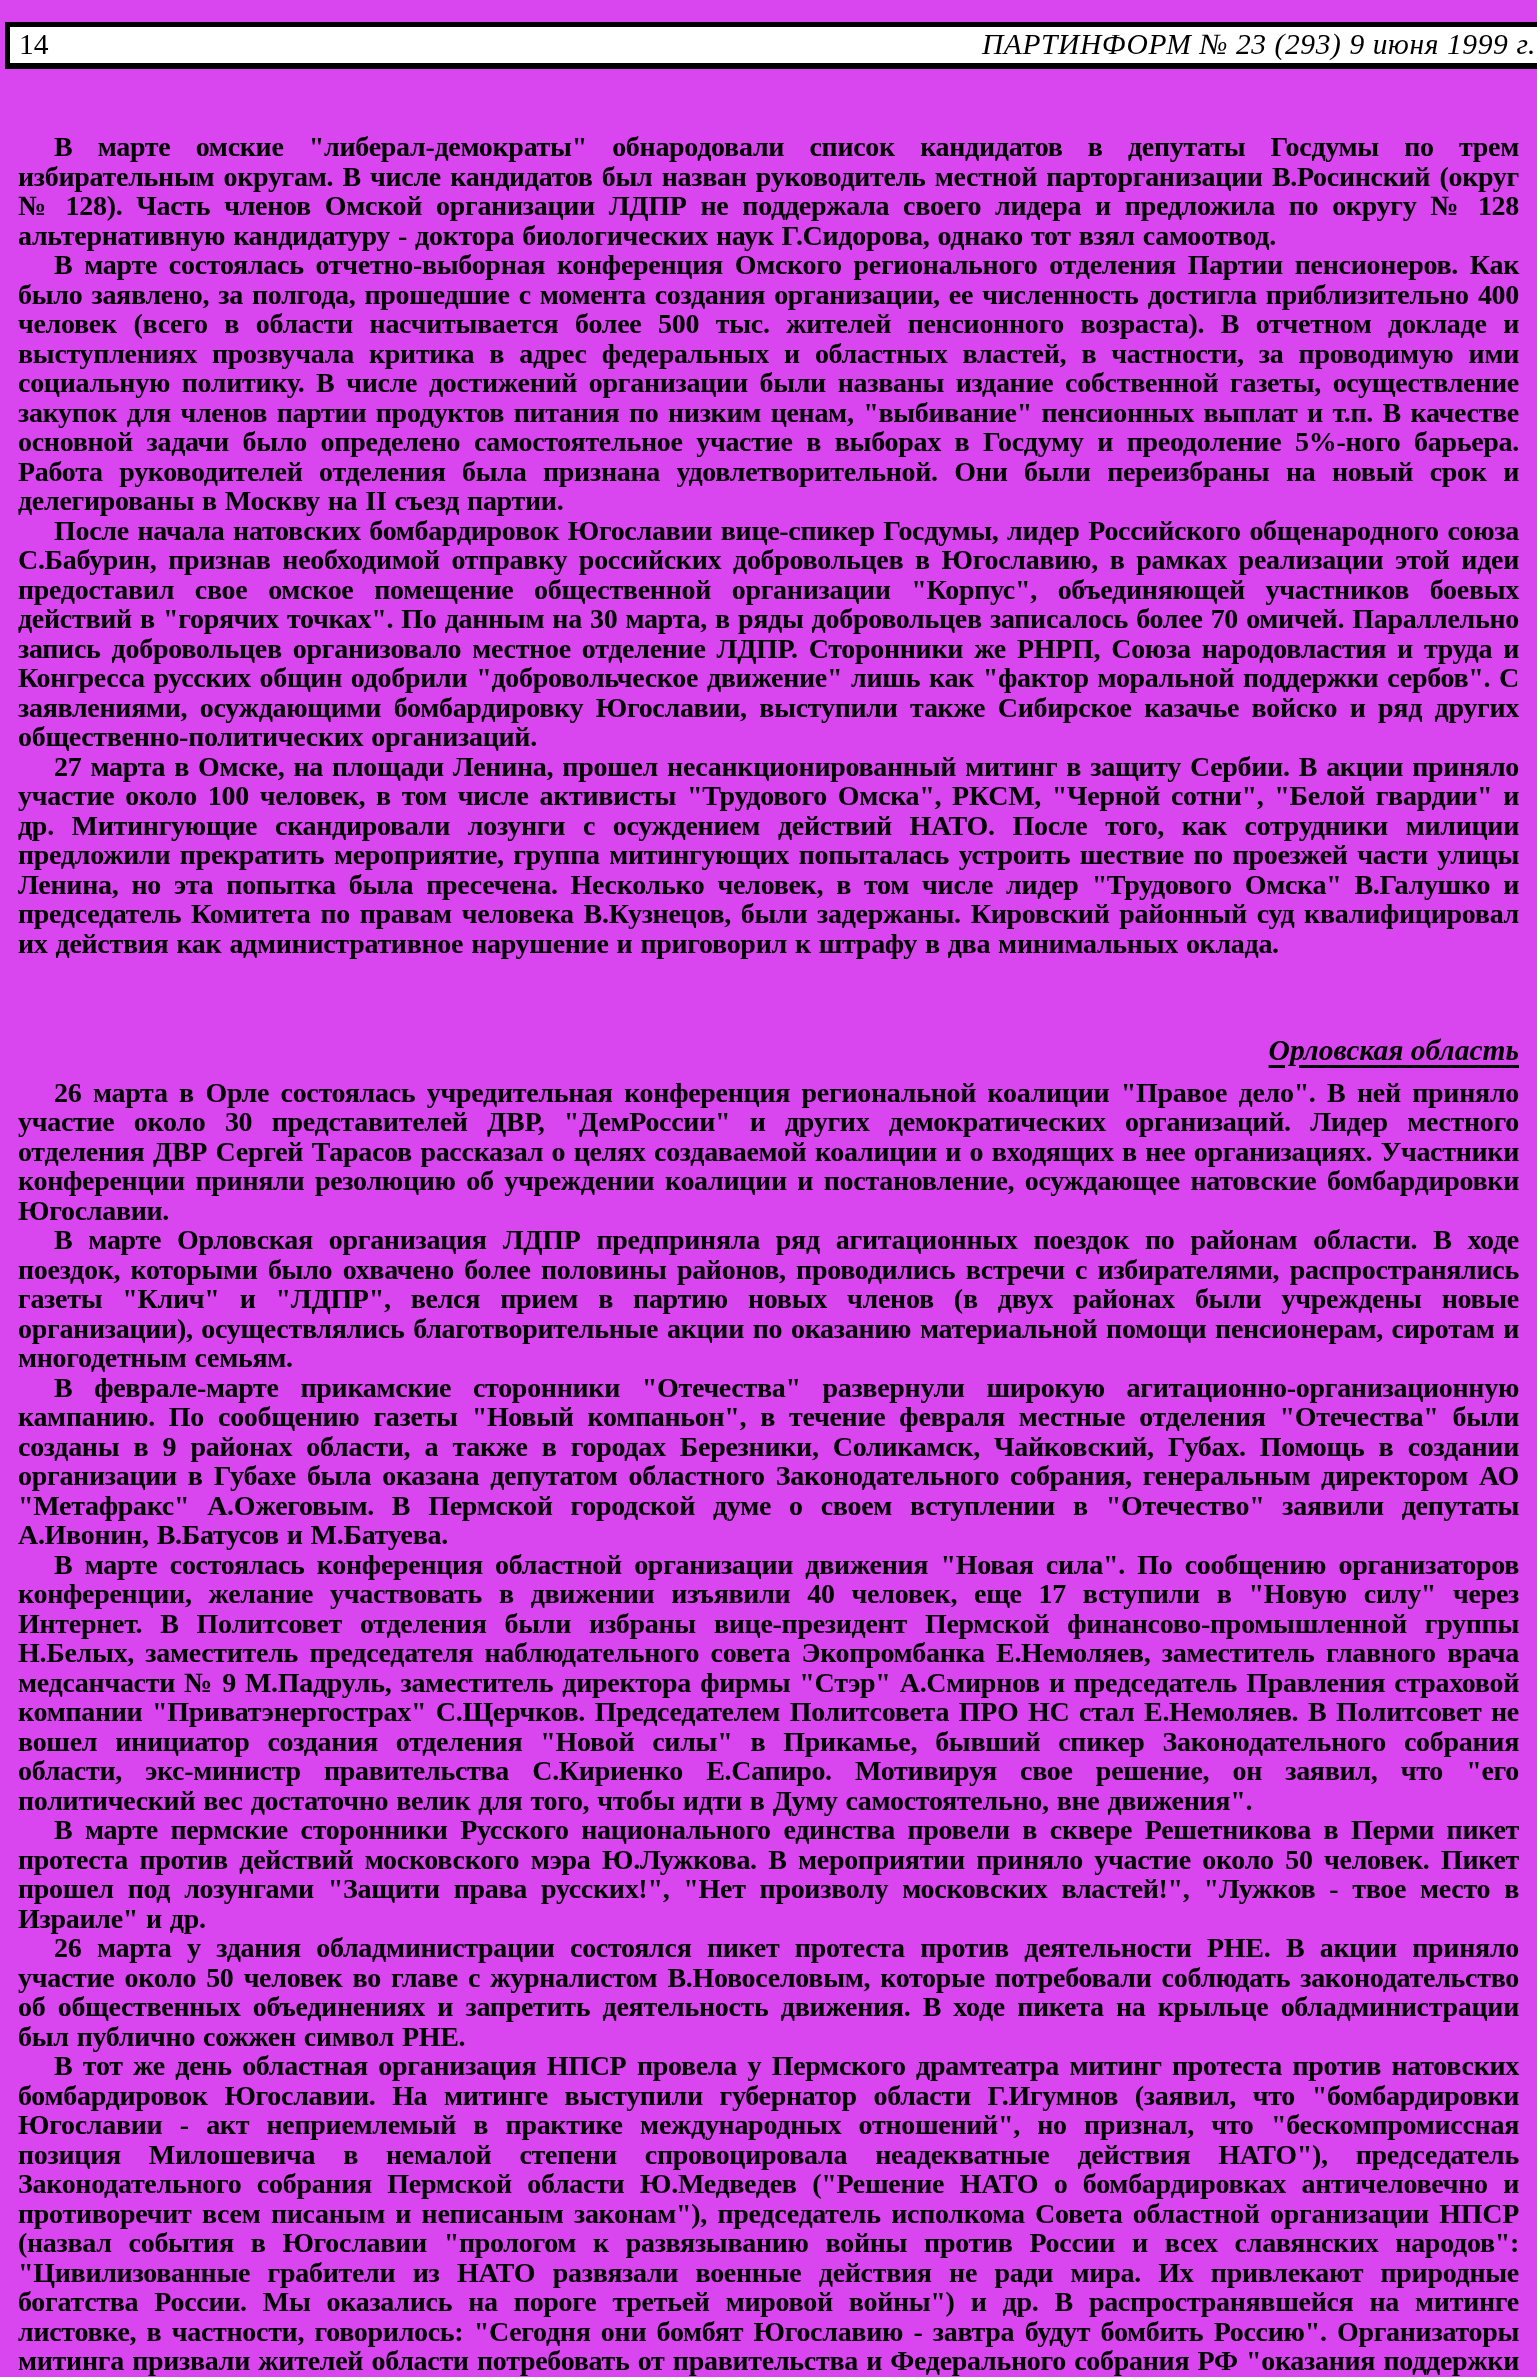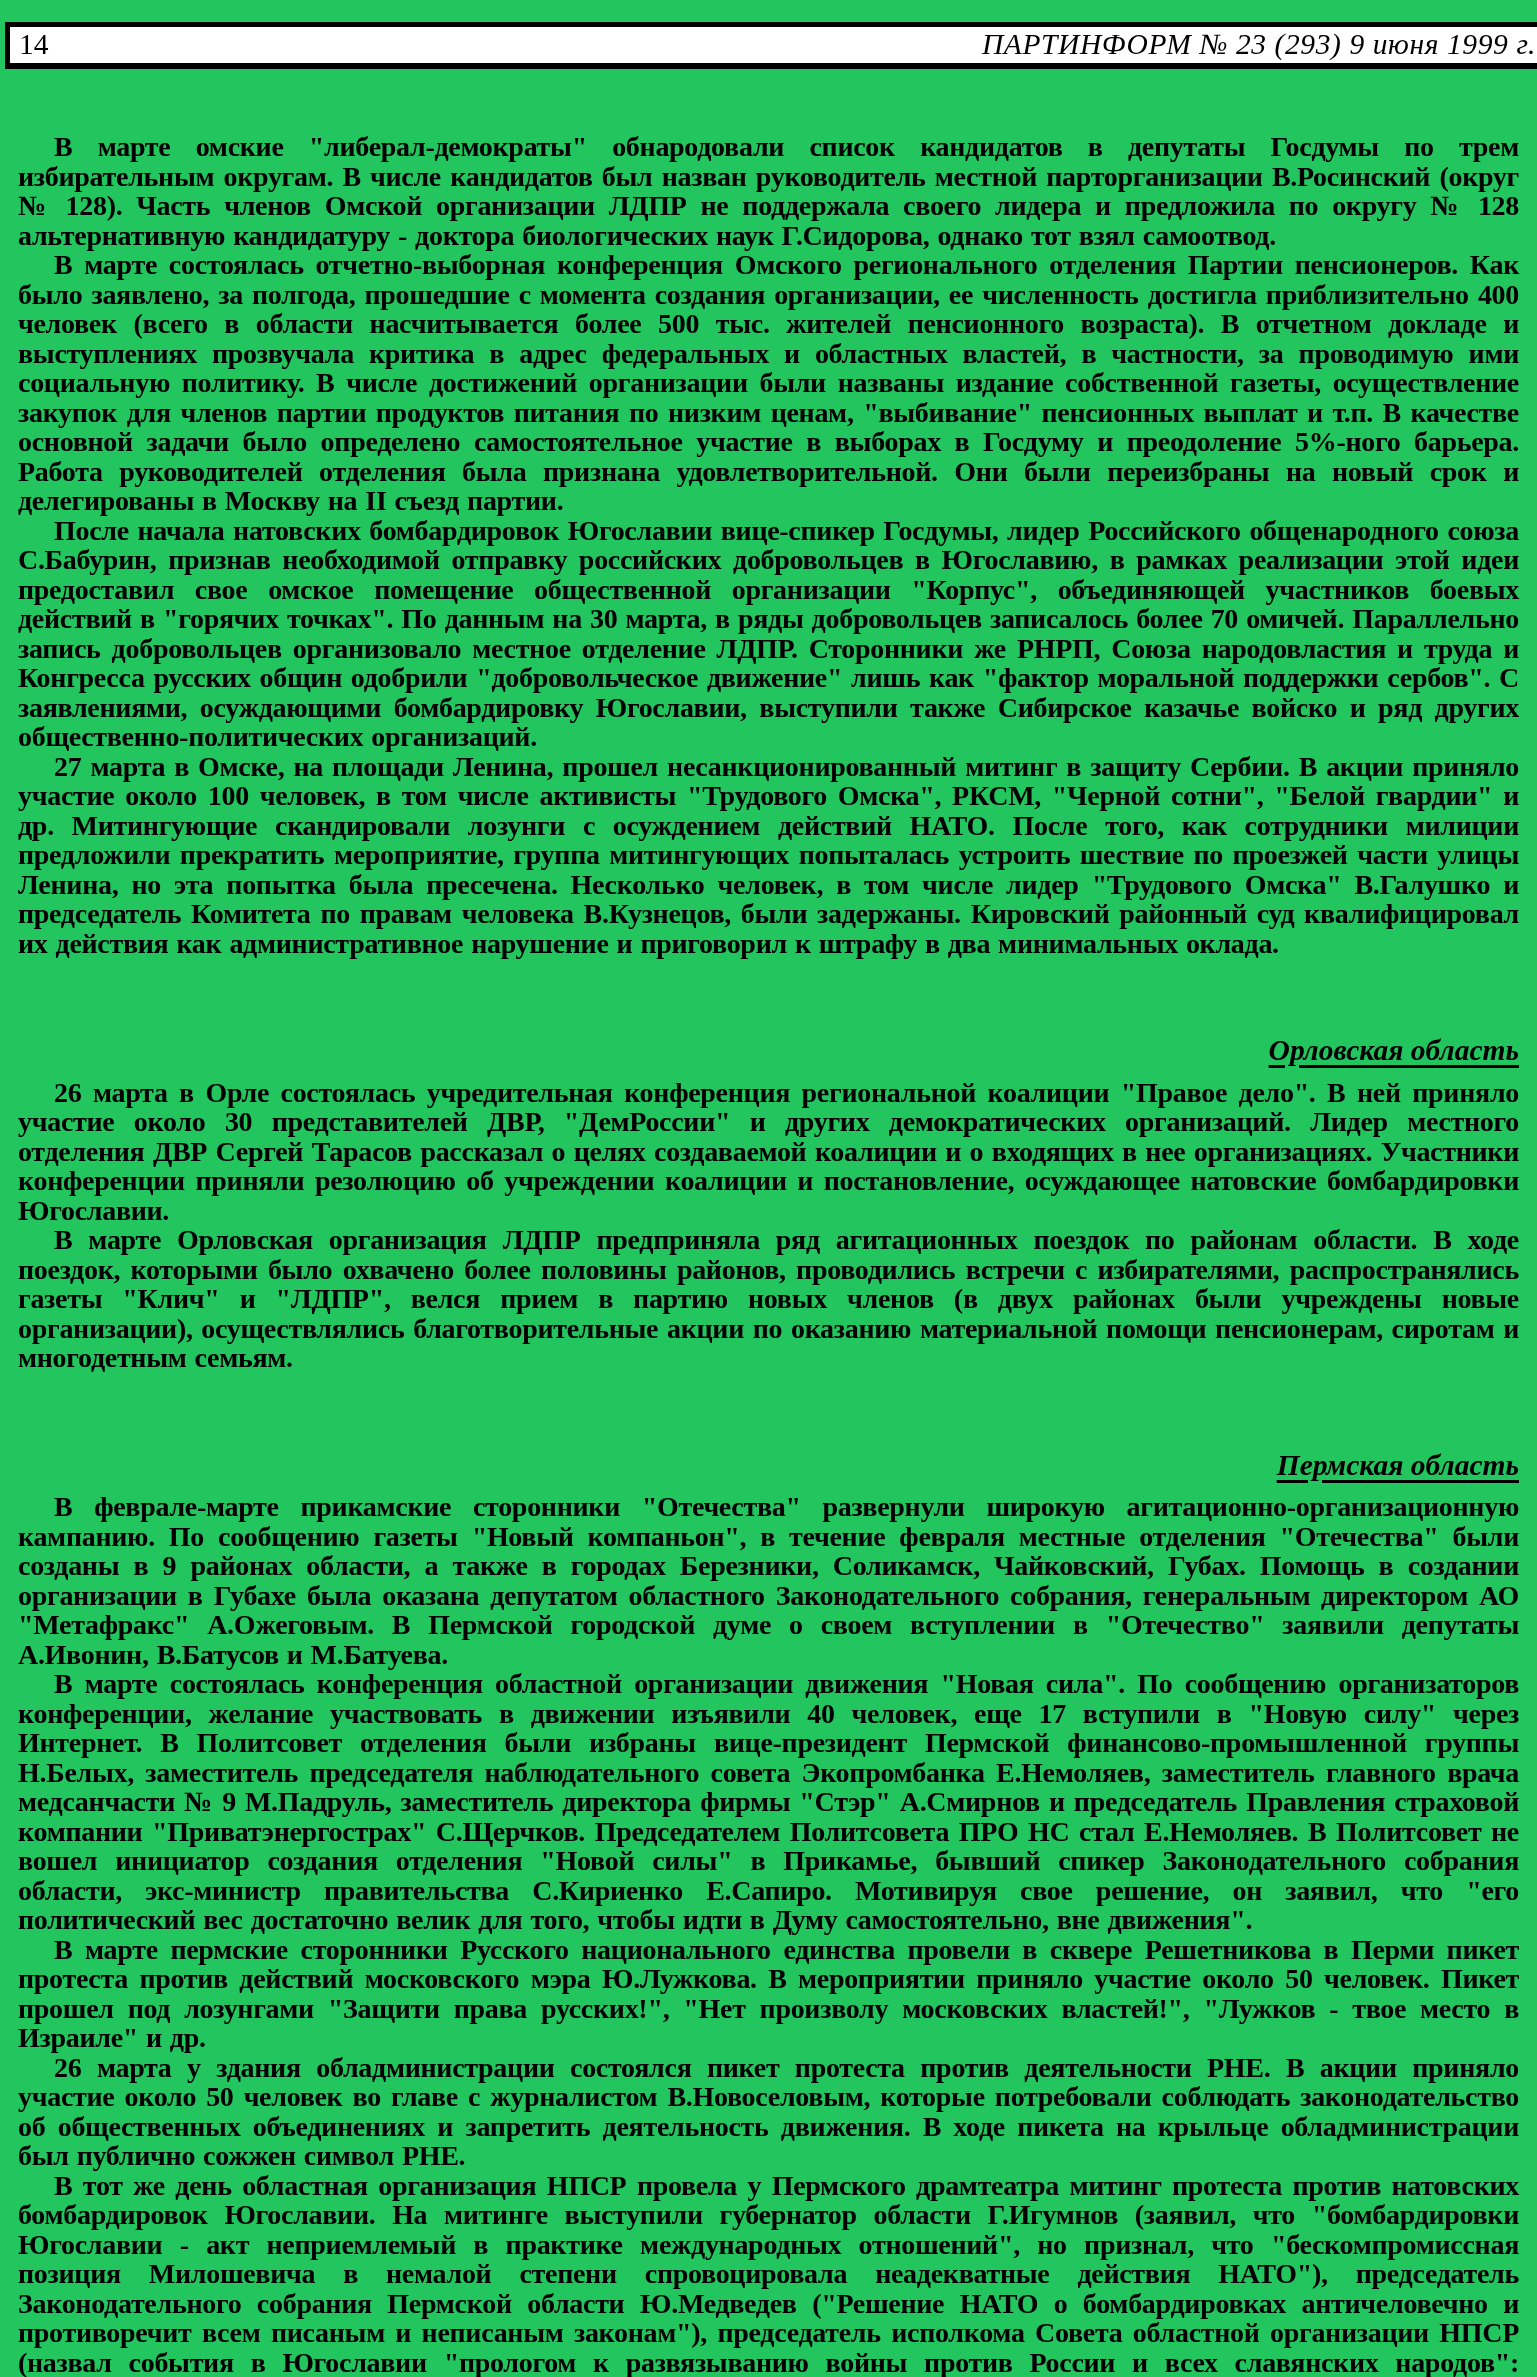--- a/index.html
+++ b/index.html
@@ -4,21 +4,21 @@
 <style>
   html, body {
     margin: 0;
     padding: 0;
     background: #ffffff;
   }
   .page {
     position: relative;
     width: 1537px;
     height: 2377px;
-    background: #22c55e;
+    background: #d946ef;
     color: #000000;
     overflow: hidden;
     font-family: "Liberation Serif", "DejaVu Serif", serif;
   }
   .header-box {
     position: absolute;
     left: 5.1px;
     top: 22px;
     width: 1517px;
     height: 36px;
@@ -87,21 +87,20 @@
   <div class="body-text">
     <p>В марте омские "либерал-демократы" обнародовали список кандидатов в депутаты Госдумы по трем избирательным округам. В числе кандидатов был назван руководитель местной парторганизации В.Росинский (округ № 128). Часть членов Омской организации ЛДПР не поддержала своего лидера и предложила по округу № 128 альтернативную кандидатуру - доктора биологических наук Г.Сидорова, однако тот взял самоотвод.</p>
     <p>В марте состоялась отчетно-выборная конференция Омского регионального отделения Партии пенсионеров. Как было заявлено, за полгода, прошедшие с момента создания организации, ее численность достигла приблизительно 400 человек (всего в области насчитывается более 500 тыс. жителей пенсионного возраста). В отчетном докладе и выступлениях прозвучала критика в адрес федеральных и областных властей, в частности, за проводимую ими социальную политику. В числе достижений организации были названы издание собственной газеты, осуществление закупок для членов партии продуктов питания по низким ценам, "выбивание" пенсионных выплат и т.п. В качестве основной задачи было определено самостоятельное участие в выборах в Госдуму и преодоление 5%-ного барьера. Работа руководителей отделения была признана удовлетворительной. Они были переизбраны на новый срок и делегированы в Москву на II съезд партии.</p>
     <p>После начала натовских бомбардировок Югославии вице-спикер Госдумы, лидер Российского общенародного союза С.Бабурин, признав необходимой отправку российских добровольцев в Югославию, в рамках реализации этой идеи предоставил свое омское помещение общественной организации "Корпус", объединяющей участников боевых действий в "горячих точках". По данным на 30 марта, в ряды добровольцев записалось более 70 омичей. Параллельно запись добровольцев организовало местное отделение ЛДПР. Сторонники же РНРП, Союза народовластия и труда и Конгресса русских общин одобрили "добровольческое движение" лишь как "фактор моральной поддержки сербов". С заявлениями, осуждающими бомбардировку Югославии, выступили также Сибирское казачье войско и ряд других общественно-политических организаций.</p>
     <p>27 марта в Омске, на площади Ленина, прошел несанкционированный митинг в защиту Сербии. В акции приняло участие около 100 человек, в том числе активисты "Трудового Омска", РКСМ, "Черной сотни", "Белой гвардии" и др. Митингующие скандировали лозунги с осуждением действий НАТО. После того, как сотрудники милиции предложили прекратить мероприятие, группа митингующих попыталась устроить шествие по проезжей части улицы Ленина, но эта попытка была пресечена. Несколько человек, в том числе лидер "Трудового Омска" В.Галушко и председатель Комитета по правам человека В.Кузнецов, были задержаны. Кировский районный суд квалифицировал их действия как административное нарушение и приговорил к штрафу в два минимальных оклада.</p>
 
     <h2 class="section-heading"><span class="hl">Орловская область</span></h2>
     <p>26 марта в Орле состоялась учредительная конференция региональной коалиции "Правое дело". В ней приняло участие около 30 представителей ДВР, "ДемРоссии" и других демократических организаций. Лидер местного отделения ДВР Сергей Тарасов рассказал о целях создаваемой коалиции и о входящих в нее организациях. Участники конференции приняли резолюцию об учреждении коалиции и постановление, осуждающее натовские бомбардировки Югославии.</p>
     <p>В марте Орловская организация ЛДПР предприняла ряд агитационных поездок по районам области. В ходе поездок, которыми было охвачено более половины районов, проводились встречи с избирателями, распространялись газеты "Клич" и "ЛДПР", велся прием в партию новых членов (в двух районах были учреждены новые организации), осуществлялись благотворительные акции по оказанию материальной помощи пенсионерам, сиротам и многодетным семьям.</p>
 
-    <h2 class="section-heading"><span class="hl">Пермская область</span></h2>
     <p>В феврале-марте прикамские сторонники "Отечества" развернули широкую агитационно-организационную кампанию. По сообщению газеты "Новый компаньон", в течение февраля местные отделения "Отечества" были созданы в 9 районах области, а также в городах Березники, Соликамск, Чайковский, Губах. Помощь в создании организации в Губахе была оказана депутатом областного Законодательного собрания, генеральным директором АО "Метафракс" А.Ожеговым. В Пермской городской думе о своем вступлении в "Отечество" заявили депутаты А.Ивонин, В.Батусов и М.Батуева.</p>
     <p>В марте состоялась конференция областной организации движения "Новая сила". По сообщению организаторов конференции, желание участвовать в движении изъявили 40 человек, еще 17 вступили в "Новую силу" через Интернет. В Политсовет отделения были избраны вице-президент Пермской финансово-промышленной группы Н.Белых, заместитель председателя наблюдательного совета Экопромбанка Е.Немоляев, заместитель главного врача медсанчасти № 9 М.Падруль, заместитель директора фирмы "Стэр" А.Смирнов и председатель Правления страховой компании "Приватэнергострах" С.Щерчков. Председателем Политсовета ПРО НС стал Е.Немоляев. В Политсовет не вошел инициатор создания отделения "Новой силы" в Прикамье, бывший спикер Законодательного собрания области, экс-министр правительства С.Кириенко Е.Сапиро. Мотивируя свое решение, он заявил, что "его политический вес достаточно велик для того, чтобы идти в Думу самостоятельно, вне движения".</p>
     <p>В марте пермские сторонники Русского национального единства провели в сквере Решетникова в Перми пикет протеста против действий московского мэра Ю.Лужкова. В мероприятии приняло участие около 50 человек. Пикет прошел под лозунгами "Защити права русских!", "Нет произволу московских властей!", "Лужков - твое место в Израиле" и др.</p>
     <p>26 марта у здания обладминистрации состоялся пикет протеста против деятельности РНЕ. В акции приняло участие около 50 человек во главе с журналистом В.Новоселовым, которые потребовали соблюдать законодательство об общественных объединениях и запретить деятельность движения. В ходе пикета на крыльце обладминистрации был публично сожжен символ РНЕ.</p>
     <p>В тот же день областная организация НПСР провела у Пермского драмтеатра митинг протеста против натовских бомбардировок Югославии. На митинге выступили губернатор области Г.Игумнов (заявил, что "бомбардировки Югославии - акт неприемлемый в практике международных отношений", но признал, что "бескомпромиссная позиция Милошевича в немалой степени спровоцировала неадекватные действия НАТО"), председатель Законодательного собрания Пермской области Ю.Медведев ("Решение НАТО о бомбардировках античеловечно и противоречит всем писаным и неписаным законам"), председатель исполкома Совета областной организации НПСР (назвал события в Югославии "прологом к развязыванию войны против России и всех славянских народов": "Цивилизованные грабители из НАТО развязали военные действия не ради мира. Их привлекают природные богатства России. Мы оказались на пороге третьей мировой войны") и др. В распространявшейся на митинге листовке, в частности, говорилось: "Сегодня они бомбят Югославию - завтра будут бомбить Россию". Организаторы митинга призвали жителей области потребовать от правительства и Федерального собрания РФ "оказания поддержки братьям-славянам".</p>
 
   </div>
 
 </div>
 

